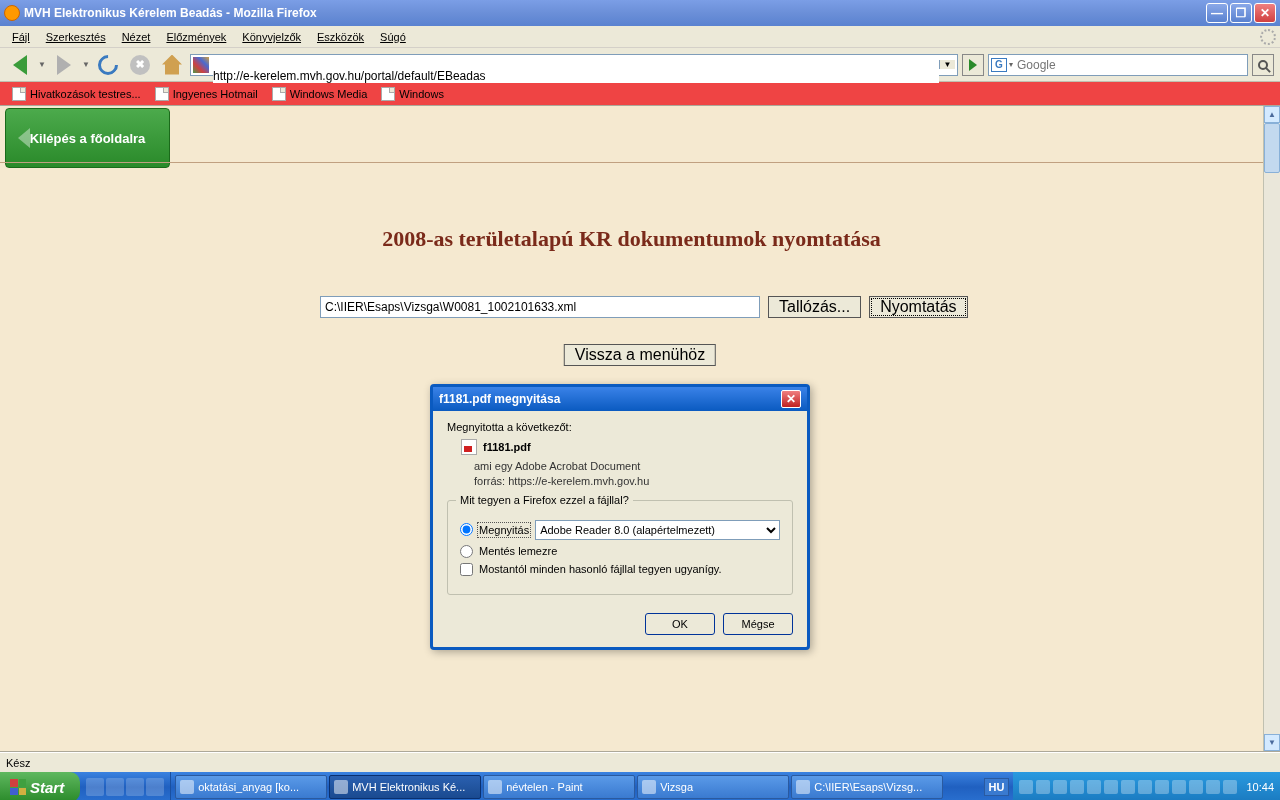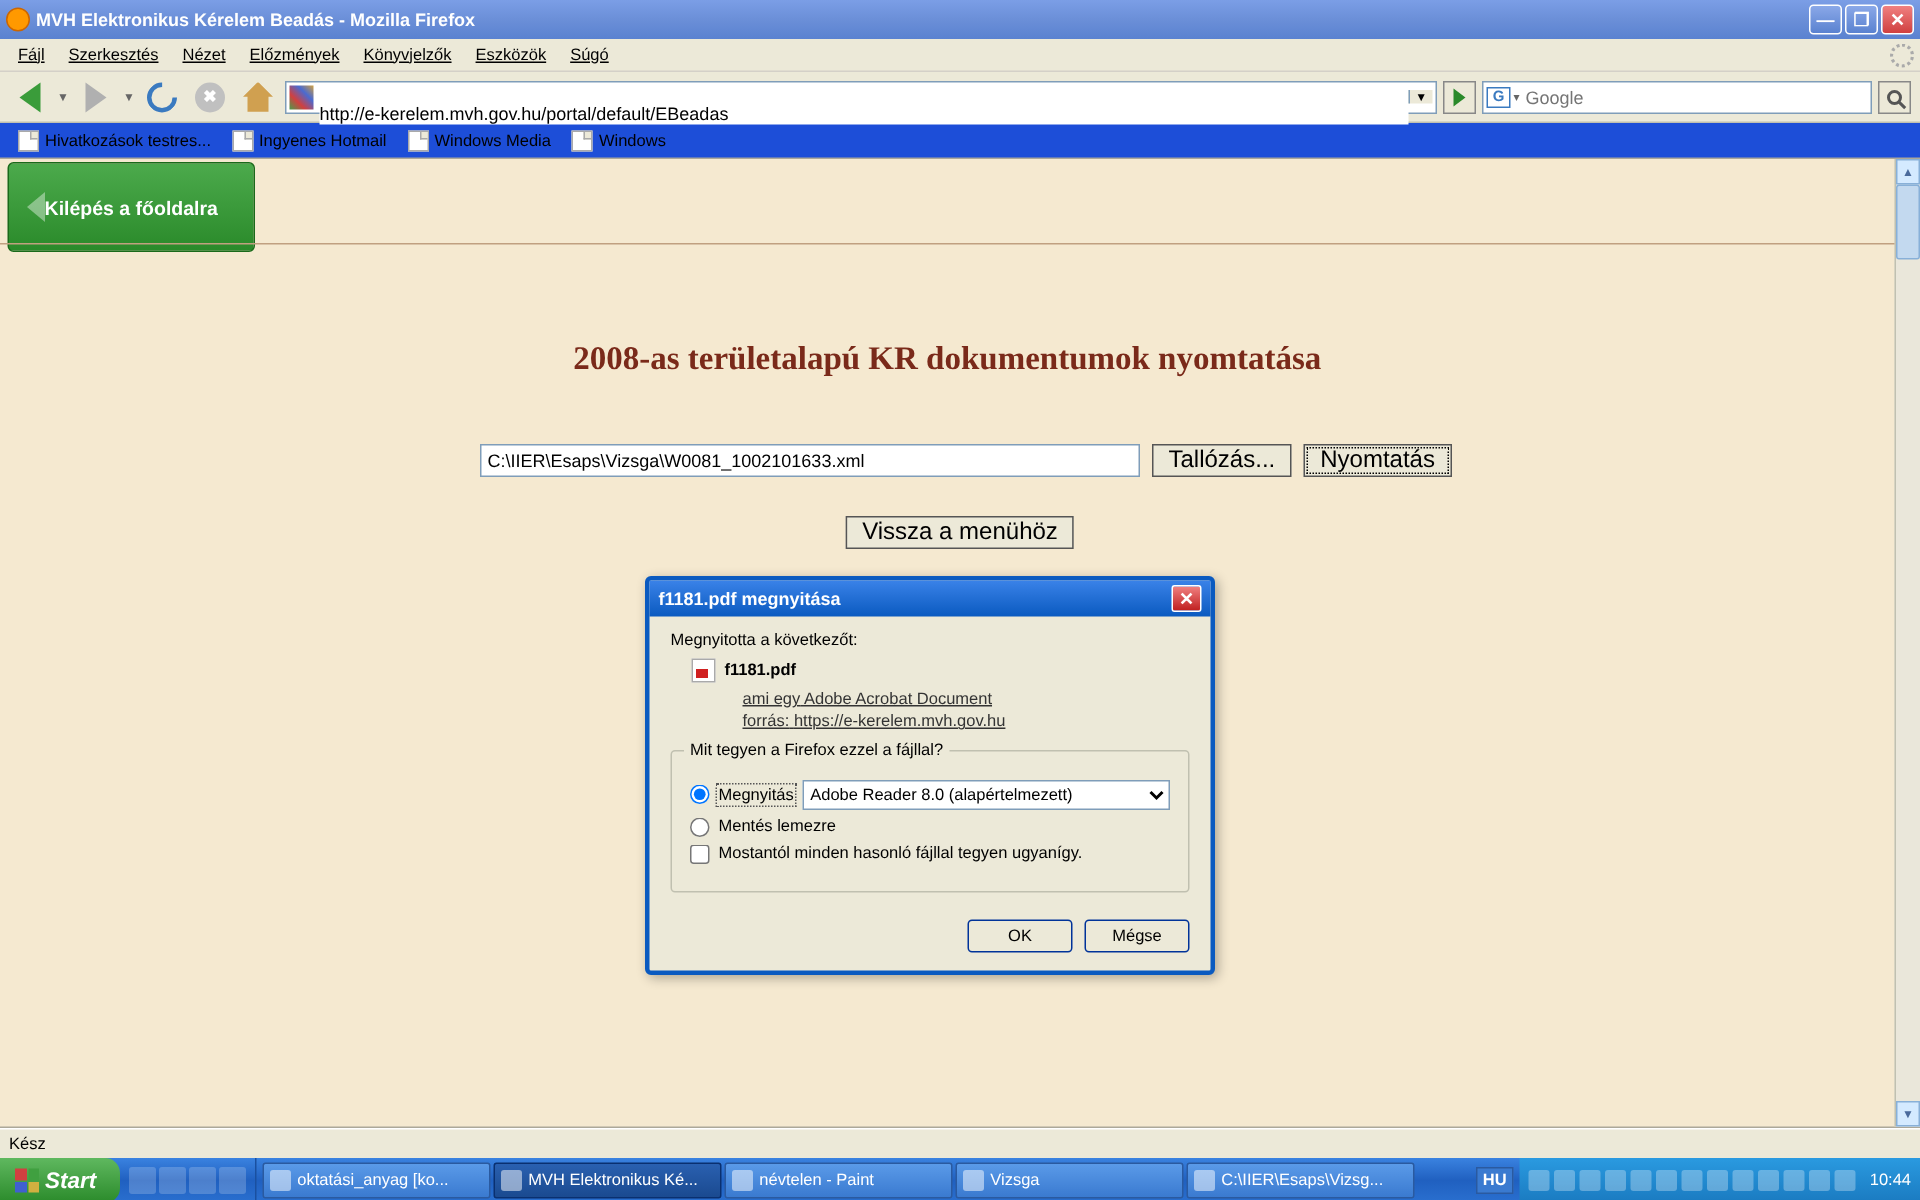--- a/index.html
+++ b/index.html
@@ -34,21 +34,21 @@
 .go-btn { width: 22px; height: 22px; border: 1px solid #888; background: #ece9d8; display: flex; align-items: center; justify-content: center; }
 .go-btn .tri { width: 0; height: 0; border-top: 6px solid transparent; border-bottom: 6px solid transparent; border-left: 8px solid #2a8a2a; }
 .searchbar { width: 260px; height: 22px; background: white; border: 1px solid #7f9db9; display: flex; align-items: center; padding: 0 2px; }
 .searchbar .gicon { width: 16px; height: 14px; border: 1px solid #3a7ac0; color: #3a7ac0; font-weight: bold; font-size: 10px; text-align: center; margin-right: 2px; }
 .searchbar input { flex: 1; border: none; outline: none; font-size: 12px; color: #888; }
 .search-btn { width: 22px; height: 22px; border: 1px solid #888; background: #ece9d8; display: flex; align-items: center; justify-content: center; }
 .mag { width: 10px; height: 10px; border: 2px solid #555; border-radius: 50%; position: relative; }
 .mag::after { content: ''; position: absolute; width: 6px; height: 2px; background: #555; bottom: -3px; right: -5px; transform: rotate(45deg); }
 
 
-.bmbar { height: 24px; background: #1d4ed8; display: flex; align-items: center; padding: 0 6px; gap: 2px; border-bottom: 1px solid #aca899; }
+.bmbar { height: 24px; background: #ef4444; display: flex; align-items: center; padding: 0 6px; gap: 2px; border-bottom: 1px solid #aca899; }
 .bm-item { display: flex; align-items: center; gap: 4px; padding: 2px 6px; cursor: default; }
 .bm-item .pg { width: 14px; height: 14px; border: 1px solid #aaa; background: white; position: relative; }
 .bm-item .pg::after { content: ''; position: absolute; top: 0; right: 0; width: 4px; height: 4px; background: #ece9d8; border-left: 1px solid #aaa; border-bottom: 1px solid #aaa; }
 
 
 .page { background: #f5e9d0; height: 646px; position: relative; border-bottom: 1px solid #aca899; }
 .page-scroll { position: absolute; right: 0; top: 0; width: 17px; height: 100%; background: #eae7da; border-left: 1px solid #c0c0b0; }
 .page-scroll .sb-btn { height: 17px; background: #d4eaff; border: 1px solid #88b0d8; display: flex; align-items: center; justify-content: center; font-size: 8px; color: #4a6a9c; }
 .page-scroll .sb-thumb { height: 50px; background: #c3d9ef; border: 1px solid #88b0d8; border-radius: 2px; }
 
@@ -66,21 +66,21 @@
 .back-btn { position: absolute; top: 238px; left: 50%; transform: translateX(-50%); }
 
 
 .dlg { position: absolute; top: 278px; left: 430px; width: 380px; background: #ece9d8; border: 3px solid #0a5ac0; border-radius: 4px; box-shadow: 2px 2px 8px rgba(0,0,0,0.3); }
 .dlg-title { height: 24px; background: linear-gradient(to bottom, #3a82e8, #0a5ac0); color: white; font-weight: bold; display: flex; align-items: center; padding: 0 6px; font-size: 12px; }
 .dlg-title .close-x { margin-left: auto; width: 20px; height: 18px; background: linear-gradient(to bottom, #f08080, #c02020); border: 1px solid white; border-radius: 2px; display: flex; align-items: center; justify-content: center; font-weight: bold; }
 .dlg-body { padding: 10px 14px; font-size: 11px; }
 .dlg-body .fname { display: flex; align-items: center; gap: 6px; margin: 6px 0 4px 14px; font-weight: bold; }
 .dlg-body .pdf-icon { width: 16px; height: 16px; border: 1px solid #aaa; background: white; position: relative; }
 .dlg-body .pdf-icon::before { content: ''; position: absolute; bottom: 2px; left: 2px; width: 8px; height: 6px; background: #d02020; }
-.dlg-body .meta { margin-left: 48px; color: #333; line-height: 1.4; text-decoration: underline; }
+.dlg-body .meta { margin-left: 27px; color: #333; line-height: 1.4; }
 .fieldset { border: 1px solid #c0c0b0; border-radius: 3px; margin-top: 10px; padding: 14px 12px 18px; position: relative; }
 .fieldset .legend { position: absolute; top: -7px; left: 8px; background: #ece9d8; padding: 0 4px; }
 .opt-row { display: flex; align-items: center; gap: 6px; margin: 5px 0; }
 .opt-row select { flex: 1; height: 20px; border: 1px solid #7f9db9; font-size: 11px; background: white; }
 .opt-row.dotted label { outline: 1px dotted #555; outline-offset: 1px; }
 .chk-row { display: flex; align-items: center; gap: 6px; margin-top: 4px; }
 .dlg-btns { display: flex; justify-content: flex-end; gap: 8px; padding: 8px 14px 12px; }
 .dlg-btns button { width: 70px; height: 22px; background: #ece9d8; border: 1px solid #003399; border-radius: 3px; font-size: 11px; }
 
 

